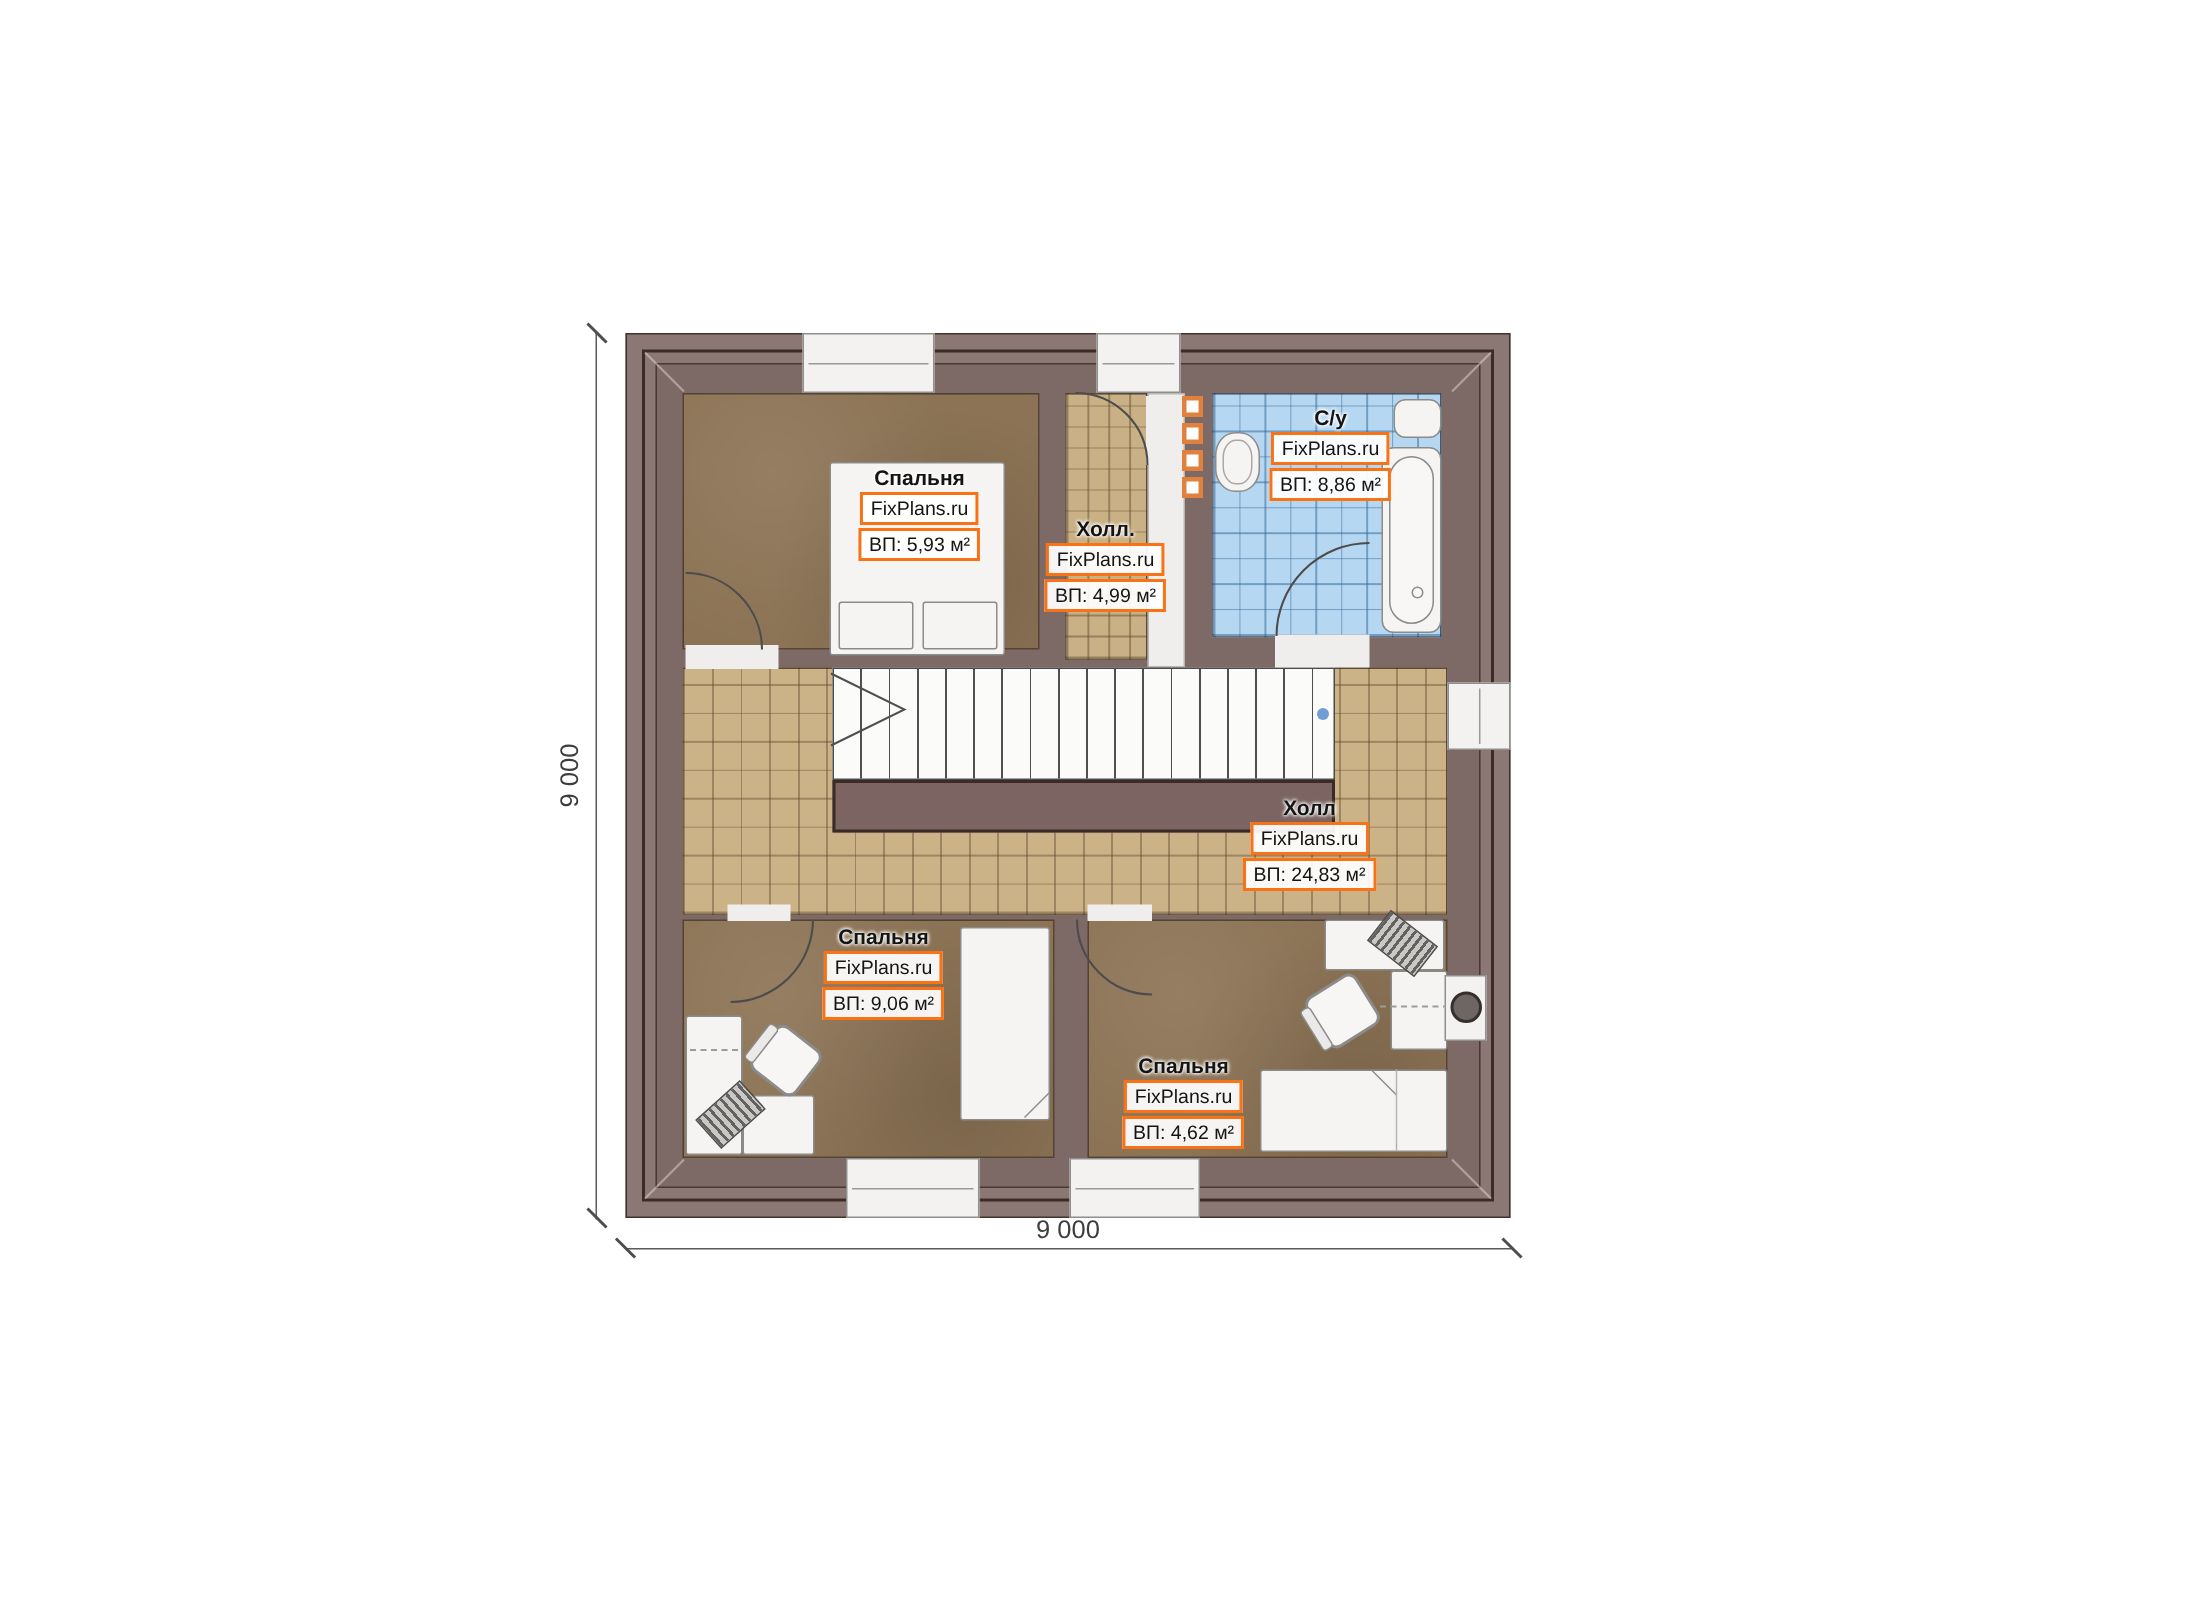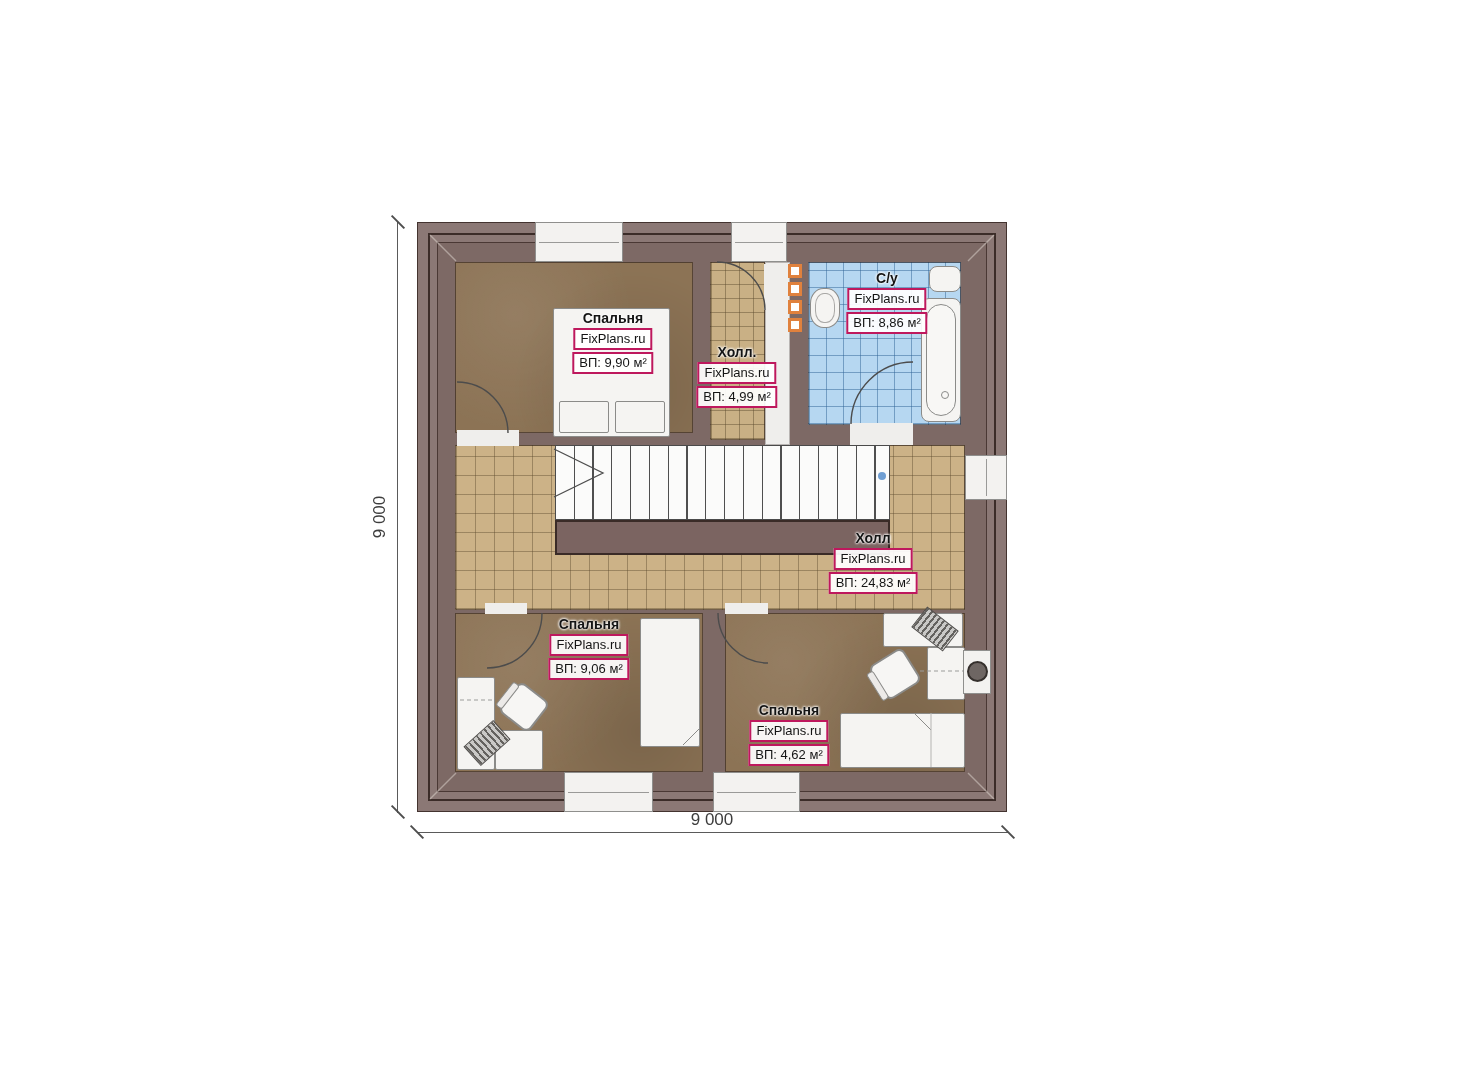--- a/index.html
+++ b/index.html
@@ -55,21 +55,21 @@
   .drain { position:absolute; left:14px; bottom:16px; width:6px; height:6px; border:1px solid #8b8b89; border-radius:50%; }
   .sink { background:#f5f4f2; border:1px solid #8b8b89; border-radius:45% 45% 45% 45% / 38% 38% 38% 38%; z-index:10; }
   .sink::after { content:""; position:absolute; inset:4px; border:1px solid #a9a8a6; border-radius:45%/40%; }
   .vent { background:#6e6663; border:2px solid #35302d; border-radius:50%; z-index:11; }
 
   
   .room-label { position:absolute; display:flex; flex-direction:column; align-items:center; gap:2px;
     transform:translateX(-50%); z-index:30; }
   .room-name { font-size:14px; font-weight:bold; color:#141414; white-space:nowrap;
     text-shadow:0 0 3px #fff, 0 0 3px #fff, 0 0 2px #fff; }
-  .label-box { background:rgba(255,255,255,.93); border:2px solid #be185d; padding:0 5px;
+  .label-box { background:rgba(255,255,255,.93); border:2px solid #f97316; padding:0 5px;
     font-size:13px; color:#141414; white-space:nowrap; line-height:18px; }
 
   
   .dim-line { background:#5a5a5a; z-index:2; }
   .tick { width:18px; height:2px; background:#4d4d4d; transform:rotate(45deg); z-index:3; }
   .dim-text { font-size:17px; color:#3d3d3d; text-align:center; }
 
   .overlay { left:0; top:0; z-index:25; pointer-events:none; }
 </style>
 </head>
@@ -163,21 +163,21 @@
         <line x1="577" y1="13" x2="551" y2="39"></line>
         <line x1="13" y1="577" x2="39" y2="551"></line>
         <line x1="577" y1="577" x2="551" y2="551"></line>
       </g>
       <circle cx="465" cy="254" r="4" fill="#6f9ed2"></circle>
     </svg>
 
     <div class="room-label" style="left:196px; top:88px;">
       <div class="room-name">Спальня</div>
       <div class="label-box">FixPlans.ru</div>
-      <div class="label-box">ВП: 9,90 м²</div>
+      <div class="label-box">ВП: 5,93 м²</div>
     </div>
     <div class="room-label" style="left:320px; top:122px;">
       <div class="room-name">Холл.</div>
       <div class="label-box">FixPlans.ru</div>
       <div class="label-box">ВП: 4,99 м²</div>
     </div>
     <div class="room-label" style="left:470px; top:48px;">
       <div class="room-name">С/у</div>
       <div class="label-box">FixPlans.ru</div>
       <div class="label-box">ВП: 8,86 м²</div>

